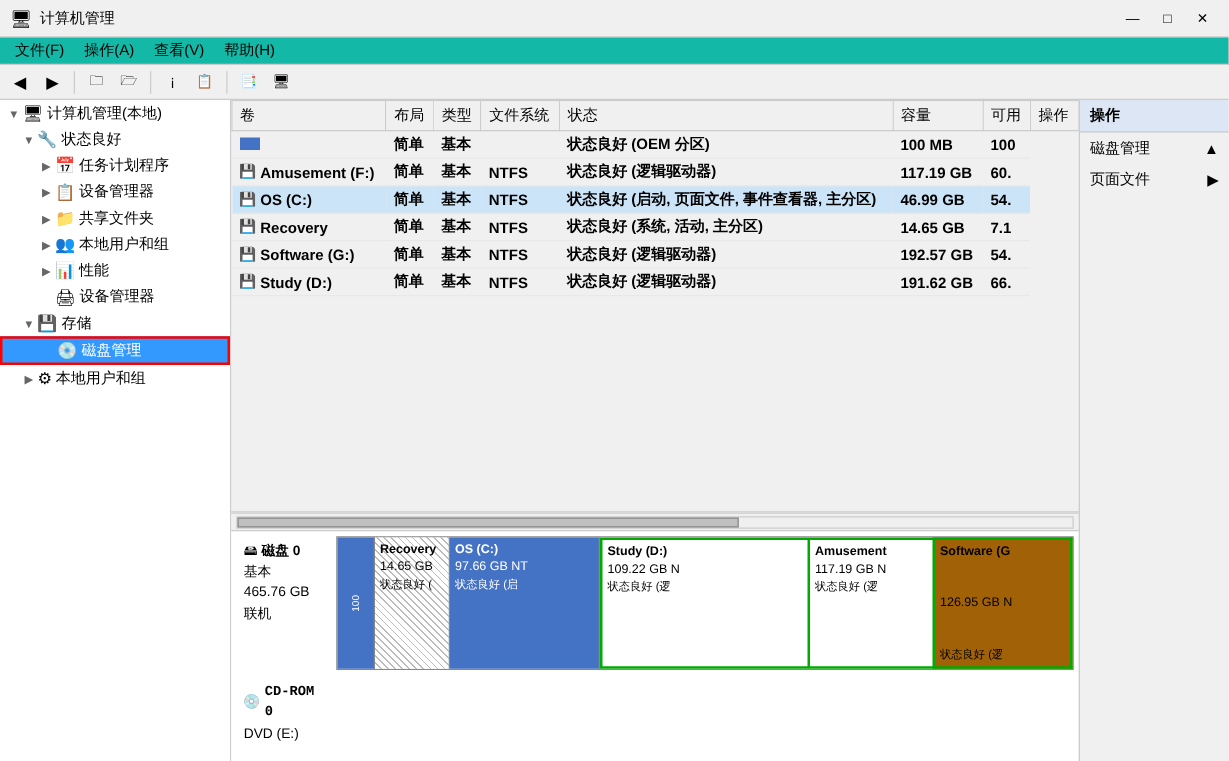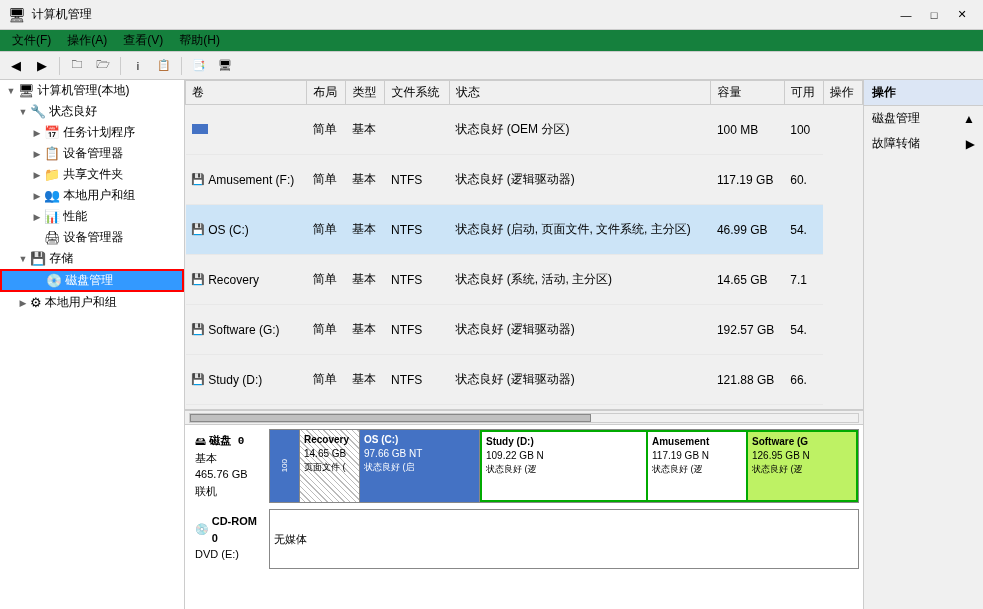--- a/index.html
+++ b/index.html
@@ -21,21 +21,21 @@
     .title-bar-controls { display: flex; gap: 2px; }
     .title-btn {
       width: 26px; height: 20px;
       border: none; background: #f0f0f0;
       cursor: pointer; font-size: 11px;
       display: flex; align-items: center; justify-content: center;
     }
 
     
     .menu-bar {
-      background: #15803d;
+      background: #14b8a6;
       height: 22px;
       display: flex;
       align-items: center;
       padding: 0 4px;
       border-bottom: 1px solid #ccc;
     }
     .menu-item {
       padding: 2px 8px;
       cursor: pointer;
       font-size: 12px;
@@ -108,22 +108,23 @@
       border: 1px solid #ccc;
       padding: 3px 6px;
       text-align: left;
       font-weight: normal;
       white-space: nowrap;
       cursor: pointer;
       position: sticky; top: 0;
     }
     tbody td {
       border-bottom: 1px solid #e8e8e8;
-      padding: 16px 6px;
+      padding: 2px 6px;
       white-space: nowrap;
+      font-weight: bold;
     }
     tbody tr.selected-row { background: #cce4f7; }
 
     
     .h-scroll-area {
       height: 14px;
       background: #f0f0f0;
       border-top: 1px solid #ccc;
       display: flex;
       align-items: center;
@@ -165,21 +166,21 @@
       line-height: 1.4;
       border-right: 1px solid #888;
       overflow: hidden;
     }
     .partition:last-child { border-right: none; }
     .partition.system { background: #4472c4; color: white; width: 30px; min-width: 30px; }
     .partition.recovery-p { background: repeating-linear-gradient(45deg, #fff 0, #fff 3px, #bbb 3px, #bbb 4px); width: 60px; min-width: 60px; }
     .partition.os-p { background: #4472c4; color: white; width: 120px; min-width: 120px; }
     .partition.study-p { background: #fff; color: #000; border: 2px solid #00aa00; flex: 1; }
     .partition.amusement-p { background: #fff; color: #000; border-top: 2px solid #00aa00; border-bottom: 2px solid #00aa00; border-right: 2px solid #00aa00; width: 100px; min-width: 100px; }
-    .partition.software-p { background: #bef264; color: #000; border-top: 2px solid #00aa00; border-bottom: 2px solid #00aa00; border-right: 2px solid #00aa00; width: 110px; min-width: 110px; }
+    .partition.software-p { background: #a16207; color: #000; border-top: 2px solid #00aa00; border-bottom: 2px solid #00aa00; border-right: 2px solid #00aa00; width: 110px; min-width: 110px; gap: 27px; }
 
     .cd-rom-row {
       display: flex;
       align-items: stretch;
       min-height: 60px;
     }
     .cd-label {
       width: 80px;
       min-width: 80px;
       padding: 4px 6px;
@@ -378,21 +379,21 @@
                 <td>NTFS</td>
                 <td>状态良好 (逻辑驱动器)</td>
                 <td>117.19 GB</td>
                 <td>60.</td>
               </tr>
               <tr class="selected-row">
                 <td><span style="display:inline-flex;align-items:center;gap:3px;"><span style="font-size:11px;">💾</span>OS (C:)</span></td>
                 <td>简单</td>
                 <td>基本</td>
                 <td>NTFS</td>
-                <td>状态良好 (启动, 页面文件, 文件系统, 主分区)</td>
+                <td>状态良好 (启动, 页面文件, 事件查看器, 主分区)</td>
                 <td>46.99 GB</td>
                 <td>54.</td>
               </tr>
               <tr>
                 <td><span style="display:inline-flex;align-items:center;gap:3px;"><span style="font-size:11px;">💾</span>Recovery</span></td>
                 <td>简单</td>
                 <td>基本</td>
                 <td>NTFS</td>
                 <td>状态良好 (系统, 活动, 主分区)</td>
                 <td>14.65 GB</td>
@@ -406,55 +407,55 @@
                 <td>状态良好 (逻辑驱动器)</td>
                 <td>192.57 GB</td>
                 <td>54.</td>
               </tr>
               <tr>
                 <td><span style="display:inline-flex;align-items:center;gap:3px;"><span style="font-size:11px;">💾</span>Study (D:)</span></td>
                 <td>简单</td>
                 <td>基本</td>
                 <td>NTFS</td>
                 <td>状态良好 (逻辑驱动器)</td>
-                <td>121.88 GB</td>
+                <td>191.62 GB</td>
                 <td>66.</td>
               </tr>
             </tbody>
         </table>
       </div>
 
       <div class="h-scroll-area">
         <div style="flex:1; height:10px; background:#f0f0f0; border:1px solid #ccc; margin:2px 4px; position:relative;">
           <div style="width:60%; height:100%; background:#c0c0c0; border:1px solid #888;"></div>
         </div>
       </div>
 
       <div class="disk-view">
 
         <div class="disk-row">
           <div class="disk-label">
             <div style="display:flex;align-items:center;gap:3px;">
               <span>🖴</span>
-              <span style="font-weight:bold;font-family:Liberation Mono, monospace;">磁盘 0</span>
+              <span style="font-weight:bold;">磁盘 0</span>
             </div>
             <div>基本</div>
             <div>465.76 GB</div>
             <div>联机</div>
           </div>
           <div class="disk-partitions">
 
             <div class="partition system">
               <span style="font-size:8px;writing-mode:vertical-lr;transform:rotate(180deg);margin:auto;">100</span>
             </div>
 
             <div class="partition recovery-p">
               <div class="partition-name">Recovery</div>
               <div class="partition-size">14.65 GB</div>
-              <div class="partition-status">页面文件 (</div>
+              <div class="partition-status">状态良好 (</div>
             </div>
 
             <div class="partition os-p">
               <div class="partition-name">OS (C:)</div>
               <div class="partition-size">97.66 GB NT</div>
               <div class="partition-status">状态良好 (启</div>
             </div>
 
             <div class="partition study-p">
               <div class="partition-name">Study (D:)</div>
@@ -473,36 +474,33 @@
               <div class="partition-size">126.95 GB N</div>
               <div class="partition-status">状态良好 (逻</div>
             </div>
           </div>
         </div>
 
         <div class="cd-rom-row">
           <div class="cd-label">
             <div style="display:flex;align-items:center;gap:3px;">
               <span>💿</span>
-              <span style="font-weight:bold;">CD-ROM 0</span>
+              <span style="font-weight:bold;font-family:Liberation Mono, monospace;">CD-ROM 0</span>
             </div>
             <div>DVD (E:)</div>
-          </div>
-          <div class="cd-partition">
-            <span>无媒体</span>
           </div>
         </div>
       </div>
     </div>
 
     <div class="right-panel">
       <div class="right-panel-header">操作</div>
       <div class="right-panel-item">
         <span>磁盘管理</span>
         <span style="margin-left:auto;">▲</span>
       </div>
       <div class="right-panel-item">
-        <span>故障转储</span>
+        <span>页面文件</span>
         <span style="margin-left:auto;">▶</span>
       </div>
     </div>
   </div>
 </div>
 
 </body></html>

